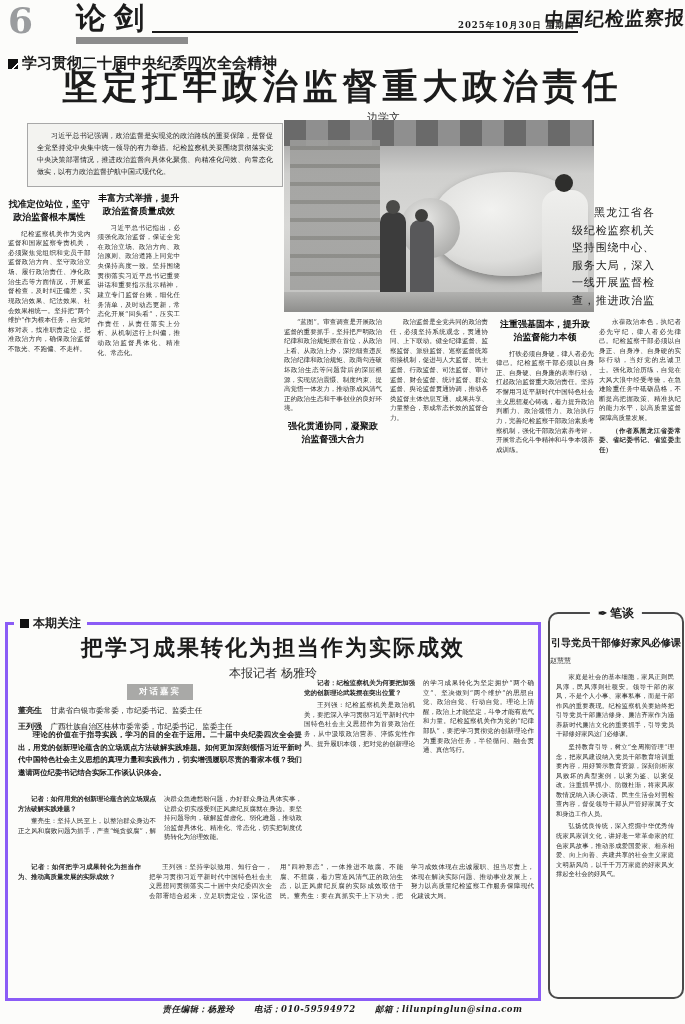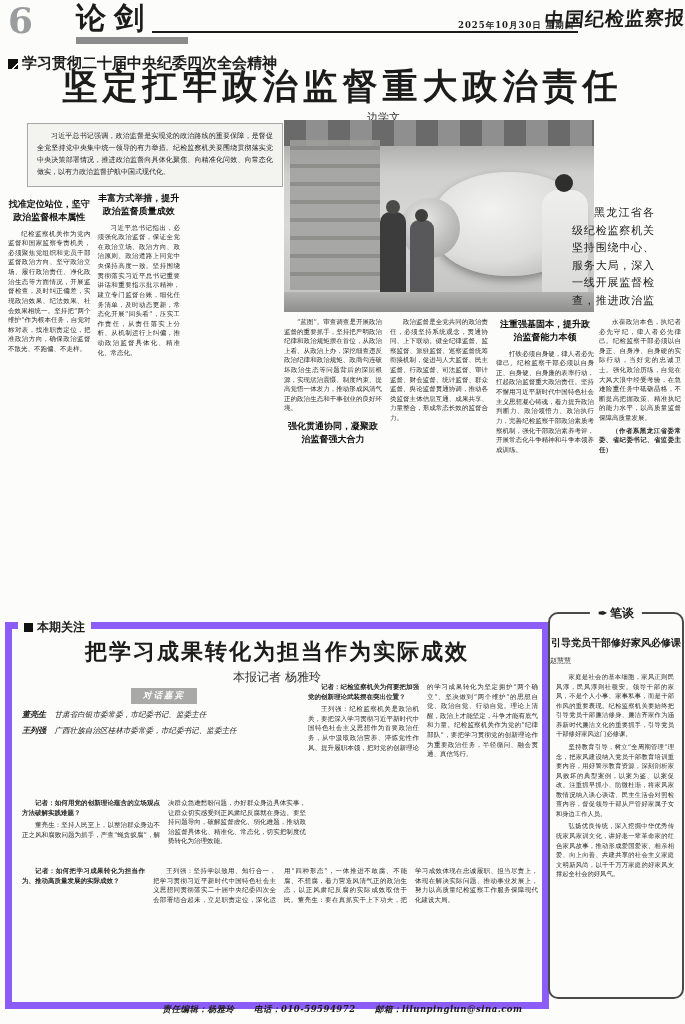--- a/index.html
+++ b/index.html
@@ -47,27 +47,27 @@
   .ph-p2::before{content:"";position:absolute;left:5px;top:-11px;width:13px;height:13px;border-radius:50%;background:#3e3e3c;}
   .ph-p3{position:absolute;left:258px;top:70px;width:46px;height:122px;border-radius:16px 16px 0 0;
          background:linear-gradient(180deg,#efefed,#d6d6d4);}
   .ph-p3::before{content:"";position:absolute;left:13px;top:-16px;width:18px;height:18px;border-radius:50%;background:#2e2e2c;}
   .ph-floor{position:absolute;left:0;bottom:0;width:100%;height:20px;background:linear-gradient(180deg,#b2b2b0,#8e8e8c);}
   .caption{position:absolute;left:572px;top:204px;width:82px;height:108px;font-size:11px;line-height:1.6;
            text-align:justify;overflow:hidden;}
   .caption p{margin:0;text-indent:2em;}
   .credit{text-align:right;font-weight:bold;text-indent:0;margin-top:2px;}
   
-  .focusbox{position:absolute;left:5px;top:622px;width:530px;height:373px;border:7px solid #8b5cf6;background:#fcfcfa;}
+  .focusbox{position:absolute;left:5px;top:622px;width:530px;height:373px;border:3px solid #8b5cf6;background:#fcfcfa;}
   .focuslabel{position:absolute;left:6px;top:-10px;background:#fcfcfa;padding:0 6px;font-size:12px;font-weight:bold;
               display:flex;align-items:center;gap:4px;}
   .sqicon{width:9px;height:9px;background:#111;display:inline-block;}
   .focushead{position:absolute;left:0;top:8px;width:100%;text-align:center;font-size:22px;font-weight:900;letter-spacing:2px;}
   .focusby{position:absolute;left:0;top:40px;width:100%;text-align:center;font-size:12px;color:#333;}
-  .guests{position:absolute;left:10px;top:54px;width:284px;font-style:italic;}
+  .guests{position:absolute;left:10px;top:54px;width:284px;}
   .glabel{text-align:center;margin-bottom:5px;}
   .glabel span{display:inline-block;background:#a9a9a7;color:#fff;font-size:8.5px;font-weight:bold;
                padding:2px 12px;letter-spacing:2px;}
   .grow{font-size:7.6px;margin:0 0 4px;line-height:1.4;}
   .grow b{font-size:8px;margin-right:6px;}
   .lede{position:absolute;left:10px;top:104px;width:284px;height:58px;font-size:7.4px;font-weight:600;
         line-height:1.72;text-align:justify;overflow:hidden;}
   .lede p{margin:0;text-indent:2em;}
   .qaA{left:296px;top:54px;width:230px;height:150px;}
   .qaB{left:10px;top:170px;width:284px;height:62px;}
@@ -167,20 +167,23 @@
       <p class="grow">
         <b>董亮生</b>
         <span>甘肃省白银市委常委，市纪委书记、监委主任</span>
       </p>
       <p class="grow">
         <b>王列强</b>
         <span>广西壮族自治区桂林市委常委，市纪委书记、监委主任</span>
       </p>
     </div>
 
+    <div class="lede">
+      <p>理论的价值在于指导实践，学习的目的全在于运用。二十届中央纪委四次全会提出，用党的创新理论蕴含的立场观点方法破解实践难题。如何更加深刻领悟习近平新时代中国特色社会主义思想的真理力量和实践伟力，切实增强履职尽责的看家本领？我们邀请两位纪委书记结合实际工作谈认识体会。</p>
+    </div>
 
     <div class="qblock c2 qaA" style="column-count:2;column-gap:8px;">
       <p class="qq">记者：纪检监察机关为何要把加强党的创新理论武装摆在突出位置？</p>
       <p>王列强：纪检监察机关是政治机关，要把深入学习贯彻习近平新时代中国特色社会主义思想作为首要政治任务，从中汲取政治营养、淬炼党性作风、提升履职本领，把对党的创新理论的学习成果转化为坚定拥护“两个确立”、坚决做到“两个维护”的思想自觉、政治自觉、行动自觉。理论上清醒，政治上才能坚定，斗争才能有底气和力量。纪检监察机关作为党的“纪律部队”，要把学习贯彻党的创新理论作为重要政治任务，半径循问、融会贯通、真信笃行。</p>
     </div>
 
     <div class="qblock qaB" style="column-count:2;column-gap:8px;">
       <p class="qq">记者：如何用党的创新理论蕴含的立场观点方法破解实践难题？</p>
       <p>董亮生：坚持人民至上，以整治群众身边不正之风和腐败问题为抓手，严查“蝇贪蚁腐”，解决群众急难愁盼问题，办好群众身边具体实事，让群众切实感受到正风肃纪反腐就在身边。要坚持问题导向，破解监督虚化、弱化难题，推动政治监督具体化、精准化、常态化，切实把制度优势转化为治理效能。</p>
     </div>

